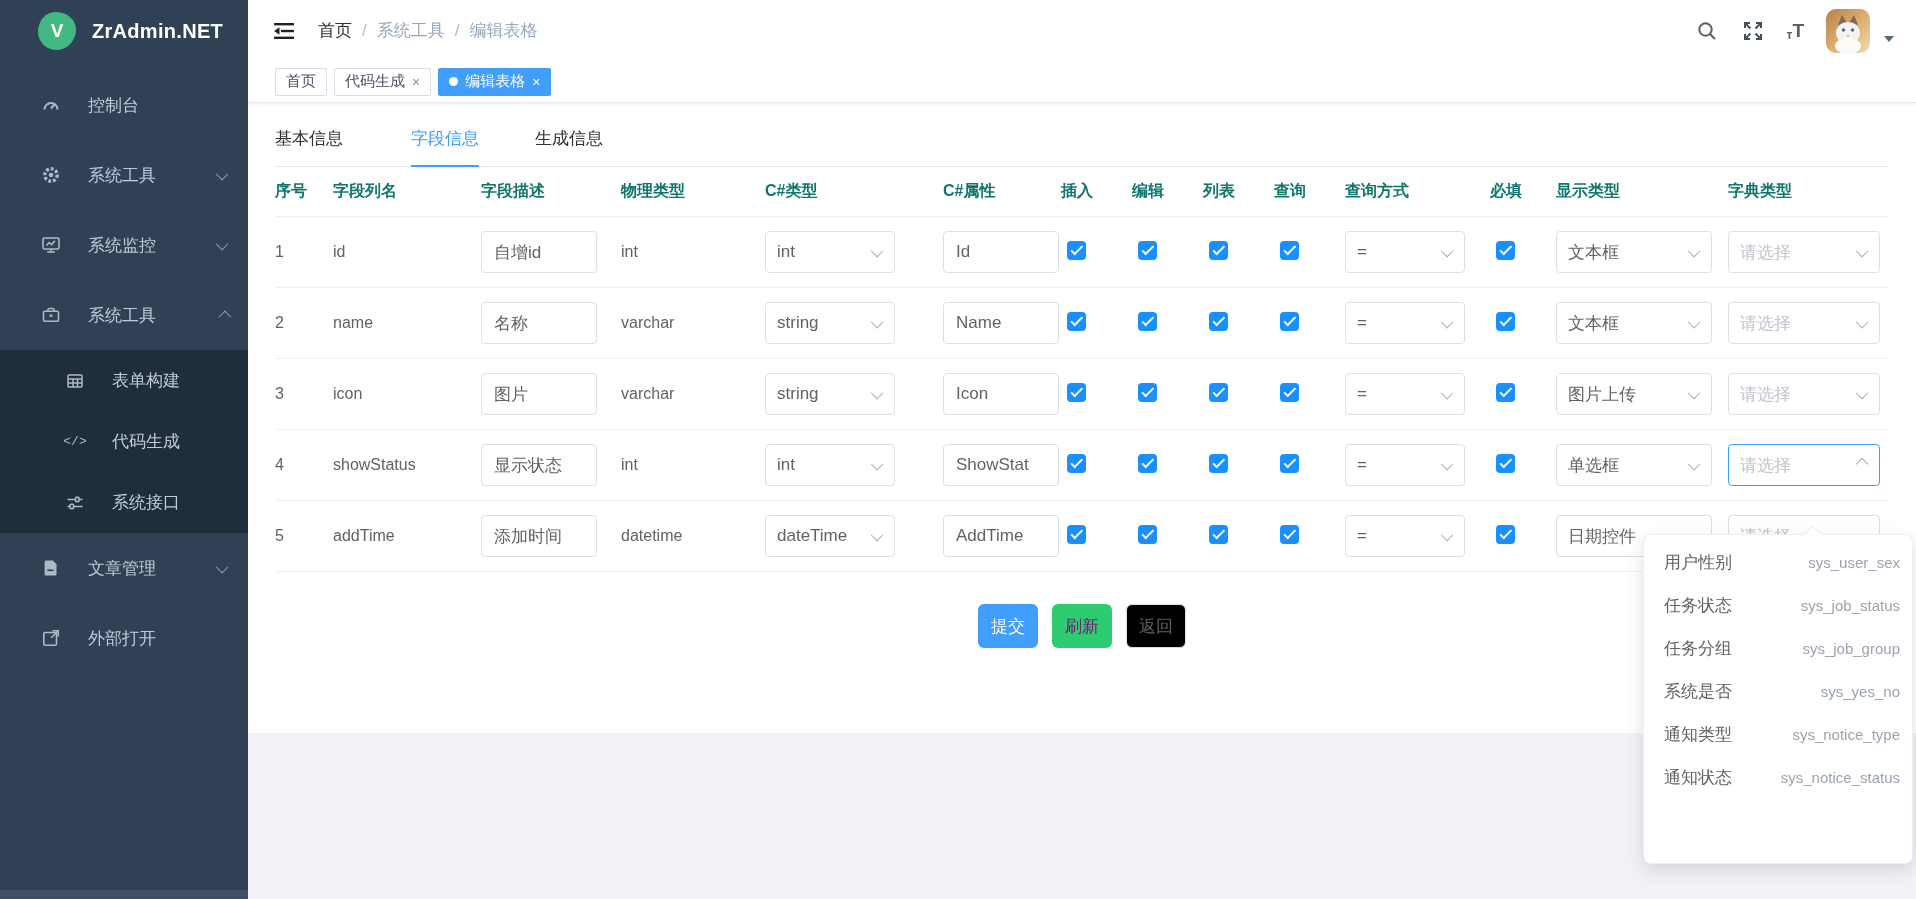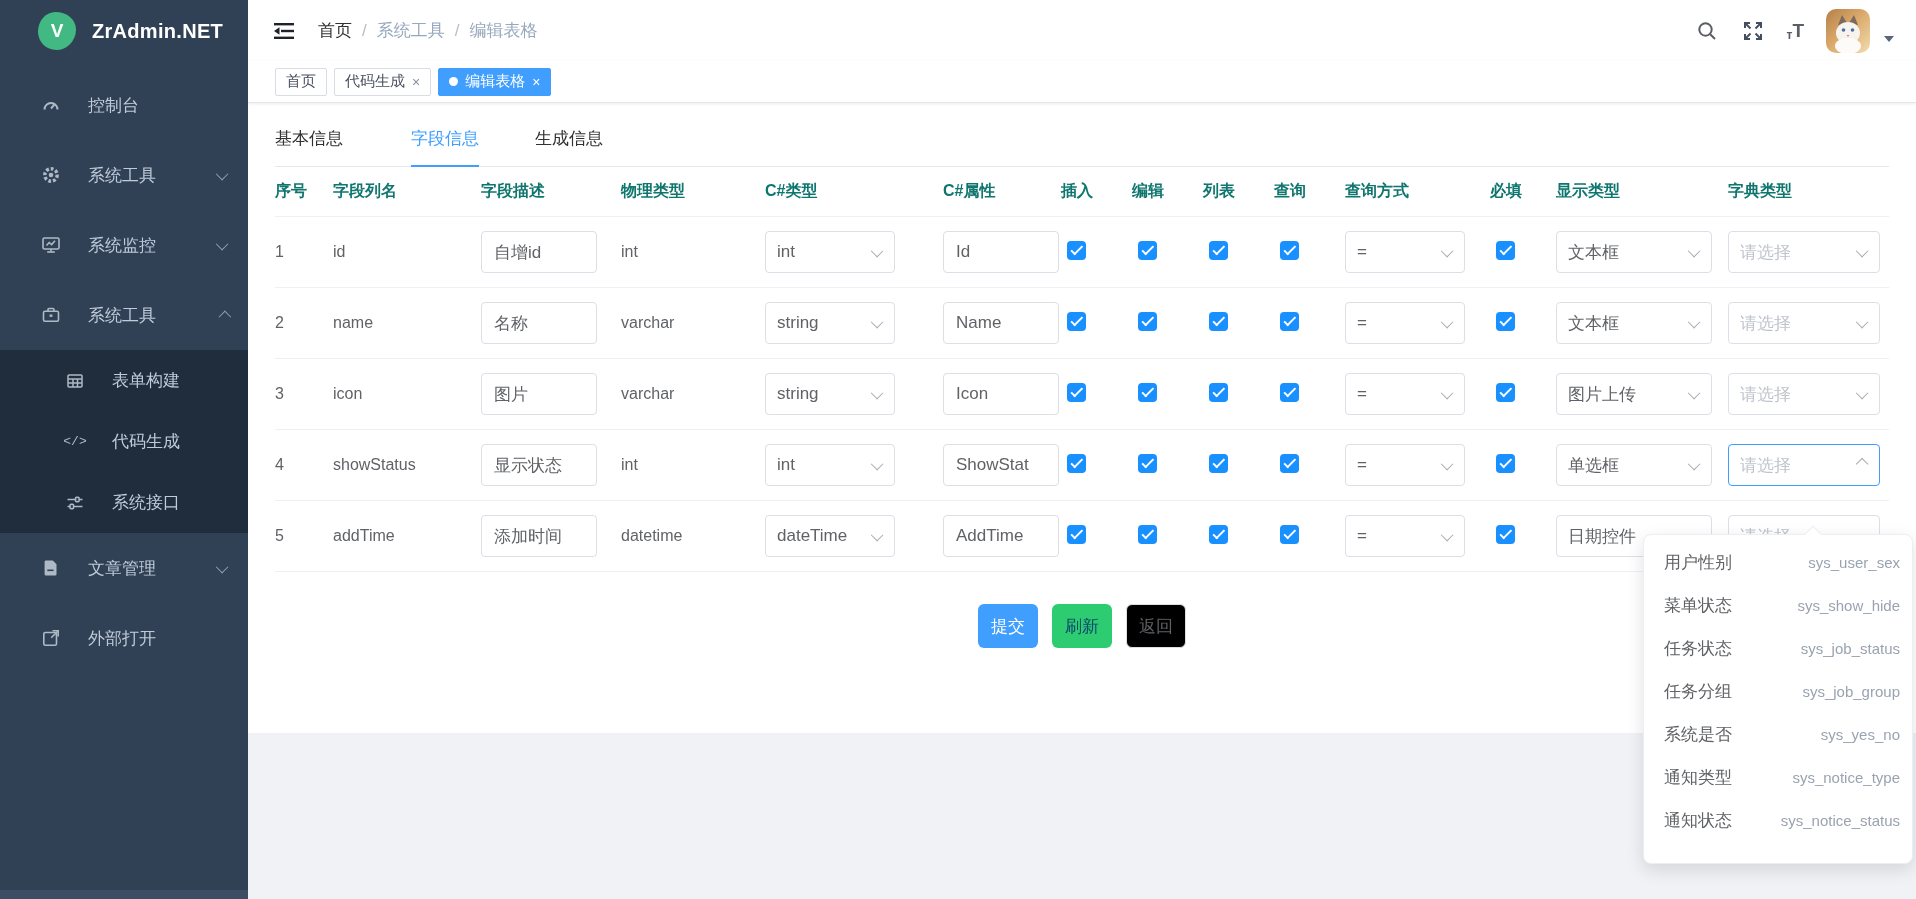--- a/index.html
+++ b/index.html
@@ -75,21 +75,21 @@
   .sel-caret.up { transform:rotate(135deg) translateY(2px); }
   .w-cstype { width:130px; } .w-query { width:120px; } .w-display { width:156px; } .w-dict { width:152px; }
   .sel.open { border-color:#409eff; }
   .cb { width:19px; height:19px; background:#1890ff; border-radius:4px; display:inline-block; position:relative; margin-left:6px; cursor:pointer; }
   .cb::after { content:""; position:absolute; left:6.5px; top:2.8px; width:4px; height:9.5px;
     border:solid #fff; border-width:0 2px 2px 0; transform:rotate(45deg); }
 
   .btn-row { display:flex; justify-content:center; gap:14px; margin-top:32px; }
   .btn { height:44px; padding:0 12px; border-radius:6px; font-size:17px; border:1px solid transparent; cursor:pointer; font-family:inherit; }
   .btn-primary { background:#409eff; color:#fff; }
-  .btn-success { background:#2ecc71; color:#0c4a6e; }
+  .btn-success { background:#2ecc71; color:#701a75; }
   .btn-plain { background:#000000; color:#606266; border-color:#dcdfe6; }
 
   
   .dict-panel { position:absolute; left:1643px; top:534px; width:270px; height:330px; background:#fff;
     border:1px solid #ebeef5; border-radius:8px; box-shadow:0 6px 18px rgba(0,0,0,.12); z-index:20; padding-top:6px; overflow:hidden; }
   .dd-item { height:43px; display:flex; align-items:center; justify-content:space-between; padding:0 12px 0 20px; cursor:pointer; }
   .dd-label { font-size:17px; color:#606266; }
   .dd-code { font-size:15px; color:#9aa3b0; }
 </style>
 </head>
@@ -493,24 +493,20 @@
   </div>
 </div>
 
 <div class="panel-arrow dict-panel-arrow" style="position:absolute; top:528px; left:1807px; width:12px; height:12px; background:#fff; transform:rotate(45deg); border-left:1px solid #ebeef5; border-top:1px solid #ebeef5; z-index:21;"></div>
 <div class="dict-panel">
   <div class="dd-item">
       <span class="dd-label">用户性别</span>
       <span class="dd-code">sys_user_sex</span>
     </div>
   <div class="dd-item">
-      <span class="dd-label">菜单状态</span>
-      <span class="dd-code">sys_show_hide</span>
-    </div>
-  <div class="dd-item">
       <span class="dd-label">任务状态</span>
       <span class="dd-code">sys_job_status</span>
     </div>
   <div class="dd-item">
       <span class="dd-label">任务分组</span>
       <span class="dd-code">sys_job_group</span>
     </div>
   <div class="dd-item">
       <span class="dd-label">系统是否</span>
       <span class="dd-code">sys_yes_no</span>

